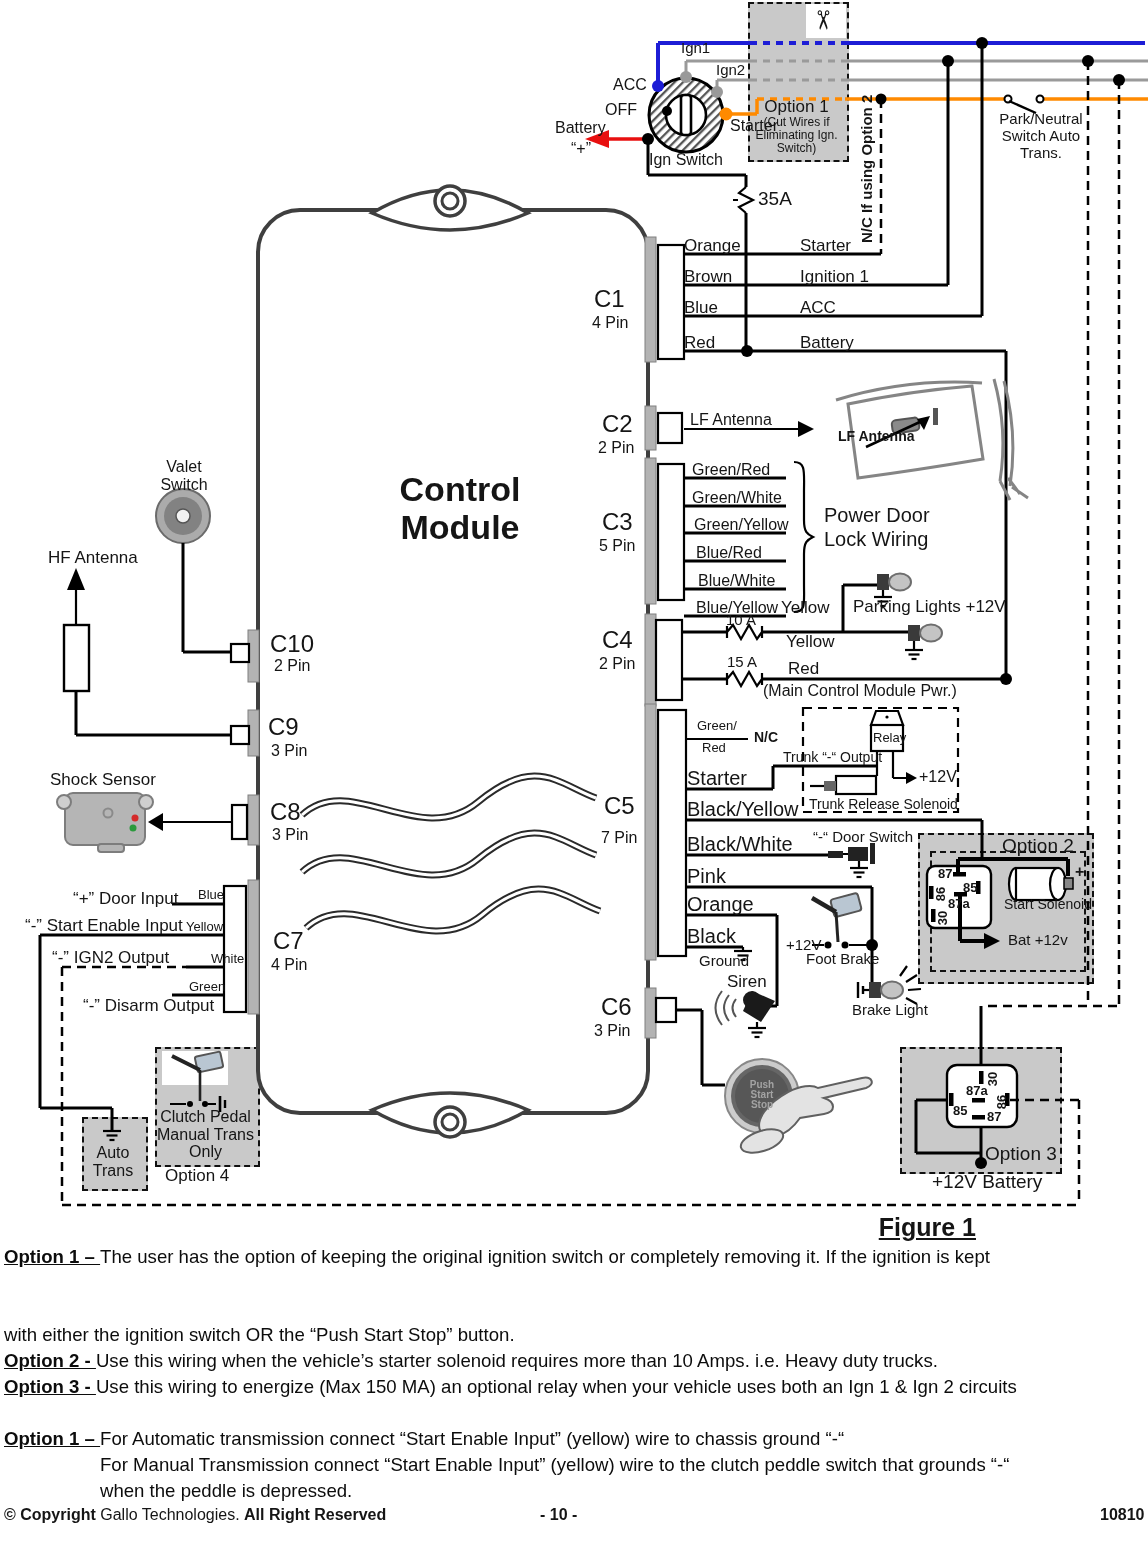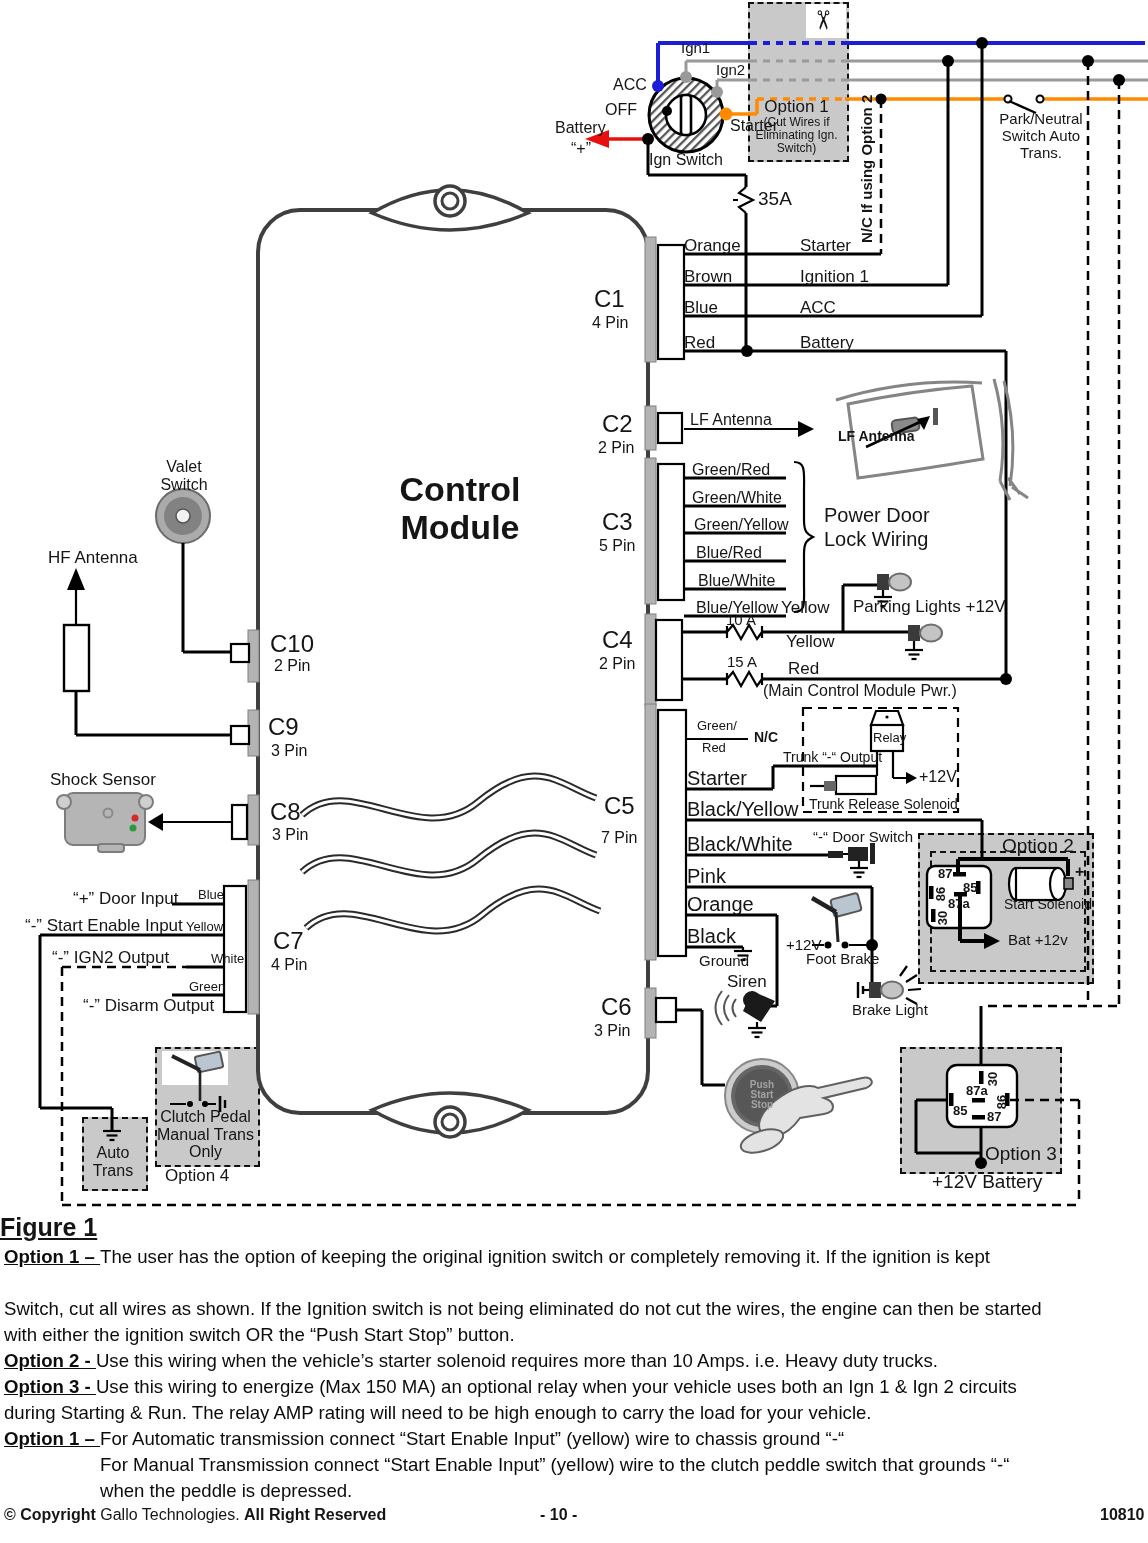--- a/index.html
+++ b/index.html
@@ -475,30 +475,28 @@
     <span>Clutch Pedal</span><br>
     <span>Manual Trans</span><br>
     <span>Only</span>
   </div>
   <div class="t s16" style="left:84px;top:1144px;width:58px;text-align:center;white-space:normal;line-height:18px;">
     <span>Auto</span><br>
     <span>Trans</span>
   </div>
   <div class="t s17" style="left:165px;top:1167px;">Option 4</div>
 
-  <div class="t" style="left:0;top:1214px;width:976px;text-align:left;">
+  <div class="t" style="left:0;top:1214px;width:976px;text-align:right;">
     <span class="b" style="font-size:25px;text-decoration:underline;">Figure 1</span>
   </div>
 
   <div class="para" style="top:1244px;"><span class="lead">Option 1 – </span><span>The user has the option of keeping the original ignition switch or completely removing it. If the ignition is kept</span></div>
-  <div class="para" style="top:1296px;"><span>Switch, cut all wires as shown. If the Ignition switch is not being eliminated do not cut the wires, the engine can then be started</span></div>
   <div class="para" style="top:1322px;"><span>with either the ignition switch OR the “Push Start Stop” button.</span></div>
   <div class="para" style="top:1348px;"><span class="lead">Option 2 - </span><span>Use this wiring when the vehicle’s starter solenoid requires more than 10 Amps. i.e. Heavy duty trucks.</span></div>
   <div class="para" style="top:1374px;"><span class="lead">Option 3 - </span><span>Use this wiring to energize (Max 150 MA) an optional relay when your vehicle uses both an Ign 1 &amp; Ign 2 circuits</span></div>
-  <div class="para" style="top:1400px;"><span>during Starting &amp; Run. The relay AMP rating will need to be high enough to carry the load for your vehicle.</span></div>
   <div class="para" style="top:1426px;"><span class="lead">Option 1 – </span><span>For Automatic transmission connect “Start Enable Input” (yellow) wire to chassis ground “-“</span></div>
   <div class="para ind" style="top:1452px;"><span>For Manual Transmission connect “Start Enable Input” (yellow) wire to the clutch peddle switch that grounds “-“</span></div>
   <div class="para ind" style="top:1478px;"><span>when the peddle is depressed.</span></div>
 
   <div class="t s16" style="left:4px;top:1506px;">
     <span class="b">© Copyright </span><span>Gallo Technologies. </span><span class="b">All Right Reserved</span>
   </div>
   <div class="t s16 b" style="left:540px;top:1506px;">- 10 -</div>
   <div class="t s16 b" style="left:1100px;top:1506px;">10810</div>
 

